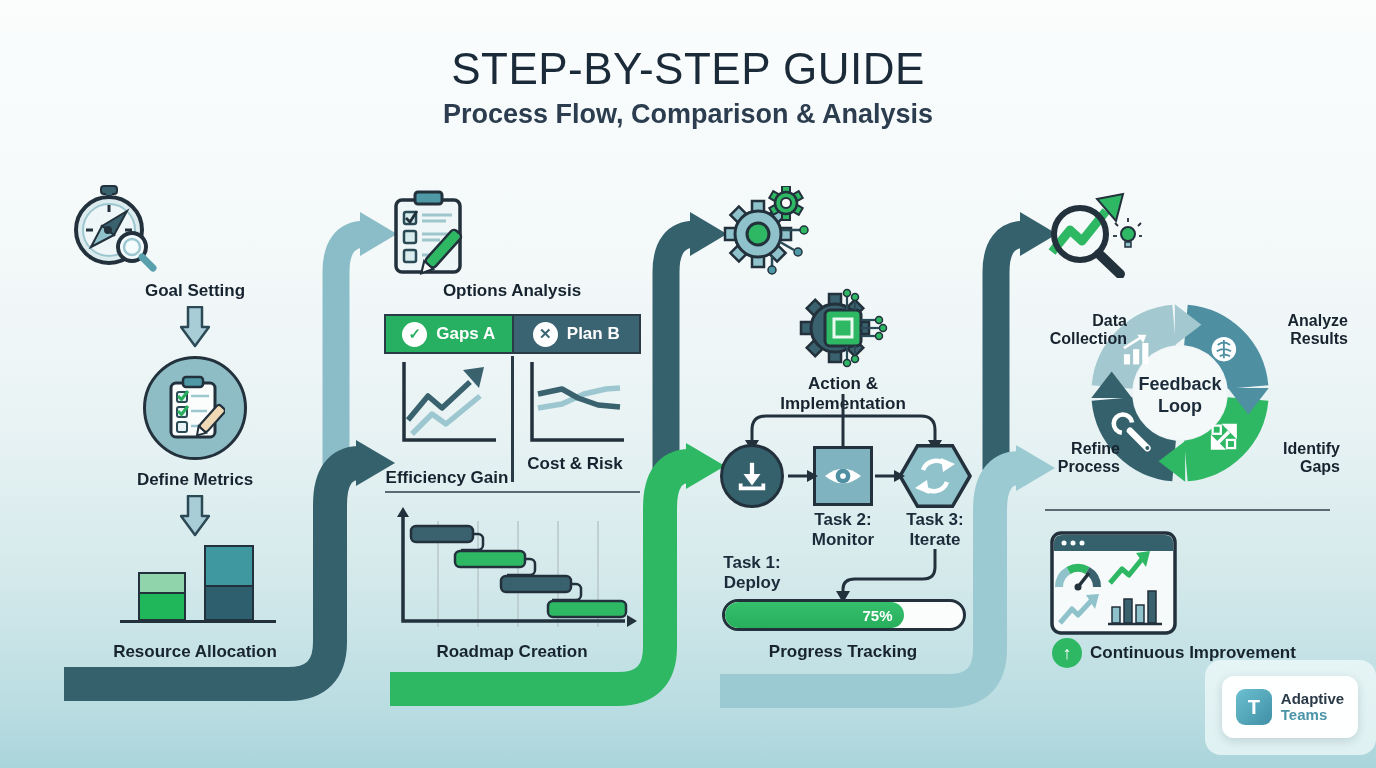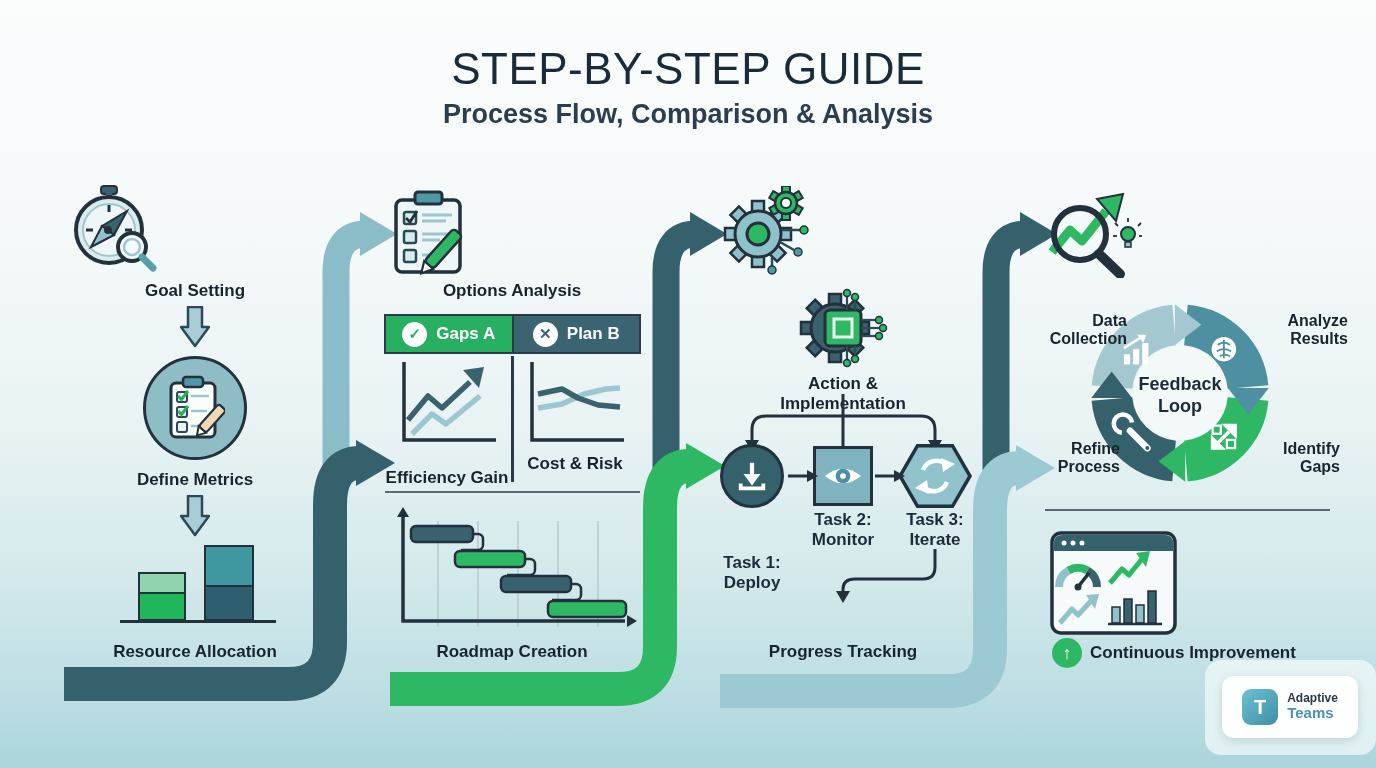--- a/index.html
+++ b/index.html
@@ -17,21 +17,21 @@
   .bar-outline{position:absolute;border:2.5px solid #22313c;box-sizing:border-box;}
   .seg{position:absolute;left:0;right:0;}
   .plan-cell{flex:1;display:flex;align-items:center;justify-content:center;gap:9px;color:#fff;font-weight:700;font-size:17px;}
   .plan-badge{width:25px;height:25px;border-radius:50%;background:#fff;display:flex;align-items:center;justify-content:center;font-size:15px;font-weight:800;}
   .divider{position:absolute;background:#5a6a74;}
   .progress-outer{position:absolute;box-sizing:border-box;border:3px solid #22313c;border-radius:17px;background:#fbfdfd;overflow:hidden;}
   .progress-fill{height:100%;background:linear-gradient(180deg,#35c06c,#27ae5c);border-radius:13px;display:flex;align-items:center;justify-content:flex-end;padding-right:11px;box-sizing:border-box;color:#fff;font-weight:800;font-size:15px;}
   .hex-label{font-size:17px;font-weight:700;text-align:center;line-height:1.2;}
   .logo-card{position:absolute;background:rgba(255,255,255,.95);border-radius:12px;box-shadow:0 3px 10px rgba(40,70,80,.18);display:flex;align-items:center;justify-content:center;gap:9px;}
   .logo-mark{width:36px;height:36px;border-radius:9px;background:linear-gradient(135deg,#6cc0d0,#3f8fa5);display:flex;align-items:center;justify-content:center;color:#fff;font-weight:800;font-size:20px;}
-  .logo-l1{font-size:12px;font-weight:800;color:#2b3a49;line-height:1.1;}
+  .logo-l1{font-size:15px;font-weight:800;color:#2b3a49;line-height:1.1;}
   .logo-l2{font-size:15px;font-weight:800;color:#4a93a8;line-height:1.1;}
 </style>
 </head>
 <body>
 
 <div id="canvas">
 
   <div class="abs title" style="top:44px;left:0;">STEP-BY-STEP GUIDE</div>
   <div class="abs subtitle" style="top:99px;left:0;">Process Flow, Comparison &amp; Analysis</div>
 
@@ -304,20 +304,25 @@
   <div class="abs hex-label" style="left:890px;top:510px;width:90px;">
     <div>Task 3:</div>
       <div>Iterate</div>
   </div>
 
   <svg class="abs" style="left:825px;top:547px;" width="122" height="58" viewBox="0 0 122 58">
     <path d="M 110 2 V 20 Q 110 32 98 32 H 30 Q 18 32 18 42 V 46" stroke="#22313c" stroke-width="3" fill="none"></path>
     <polygon points="11,44 25,44 18,56" fill="#22313c"></polygon>
   </svg>
 
+  <div class="progress-outer" style="left:722px;top:599px;width:244px;height:32px;">
+    <div class="progress-fill" style="width: 75%;">
+      <span>75%</span>
+    </div>
+  </div>
   <div class="abs lbl" style="left:743px;top:642px;width:200px;">Progress Tracking</div>
 
   <svg class="abs" style="left:1040px;top:186px;" width="102" height="92" viewBox="0 0 102 92">
     <polyline points="12,66 30,44 42,55 66,25" stroke="#2eb864" stroke-width="9" fill="none" stroke-linejoin="round"></polyline>
     <polygon points="57,13 83,8 76,35" fill="#2eb864" stroke="#22313c" stroke-width="2"></polygon>
     <circle cx="40" cy="48" r="26" stroke="#22313c" stroke-width="6" fill="none"></circle>
     <line x1="59" y1="68" x2="80" y2="88" stroke="#22313c" stroke-width="10" stroke-linecap="round"></line>
     <g>
       <circle cx="88" cy="48" r="7" fill="#2eb864" stroke="#22313c" stroke-width="2"></circle>
       <rect x="85" y="56" width="6" height="5" fill="#8fc2cb" stroke="#22313c" stroke-width="1.5"></rect>

